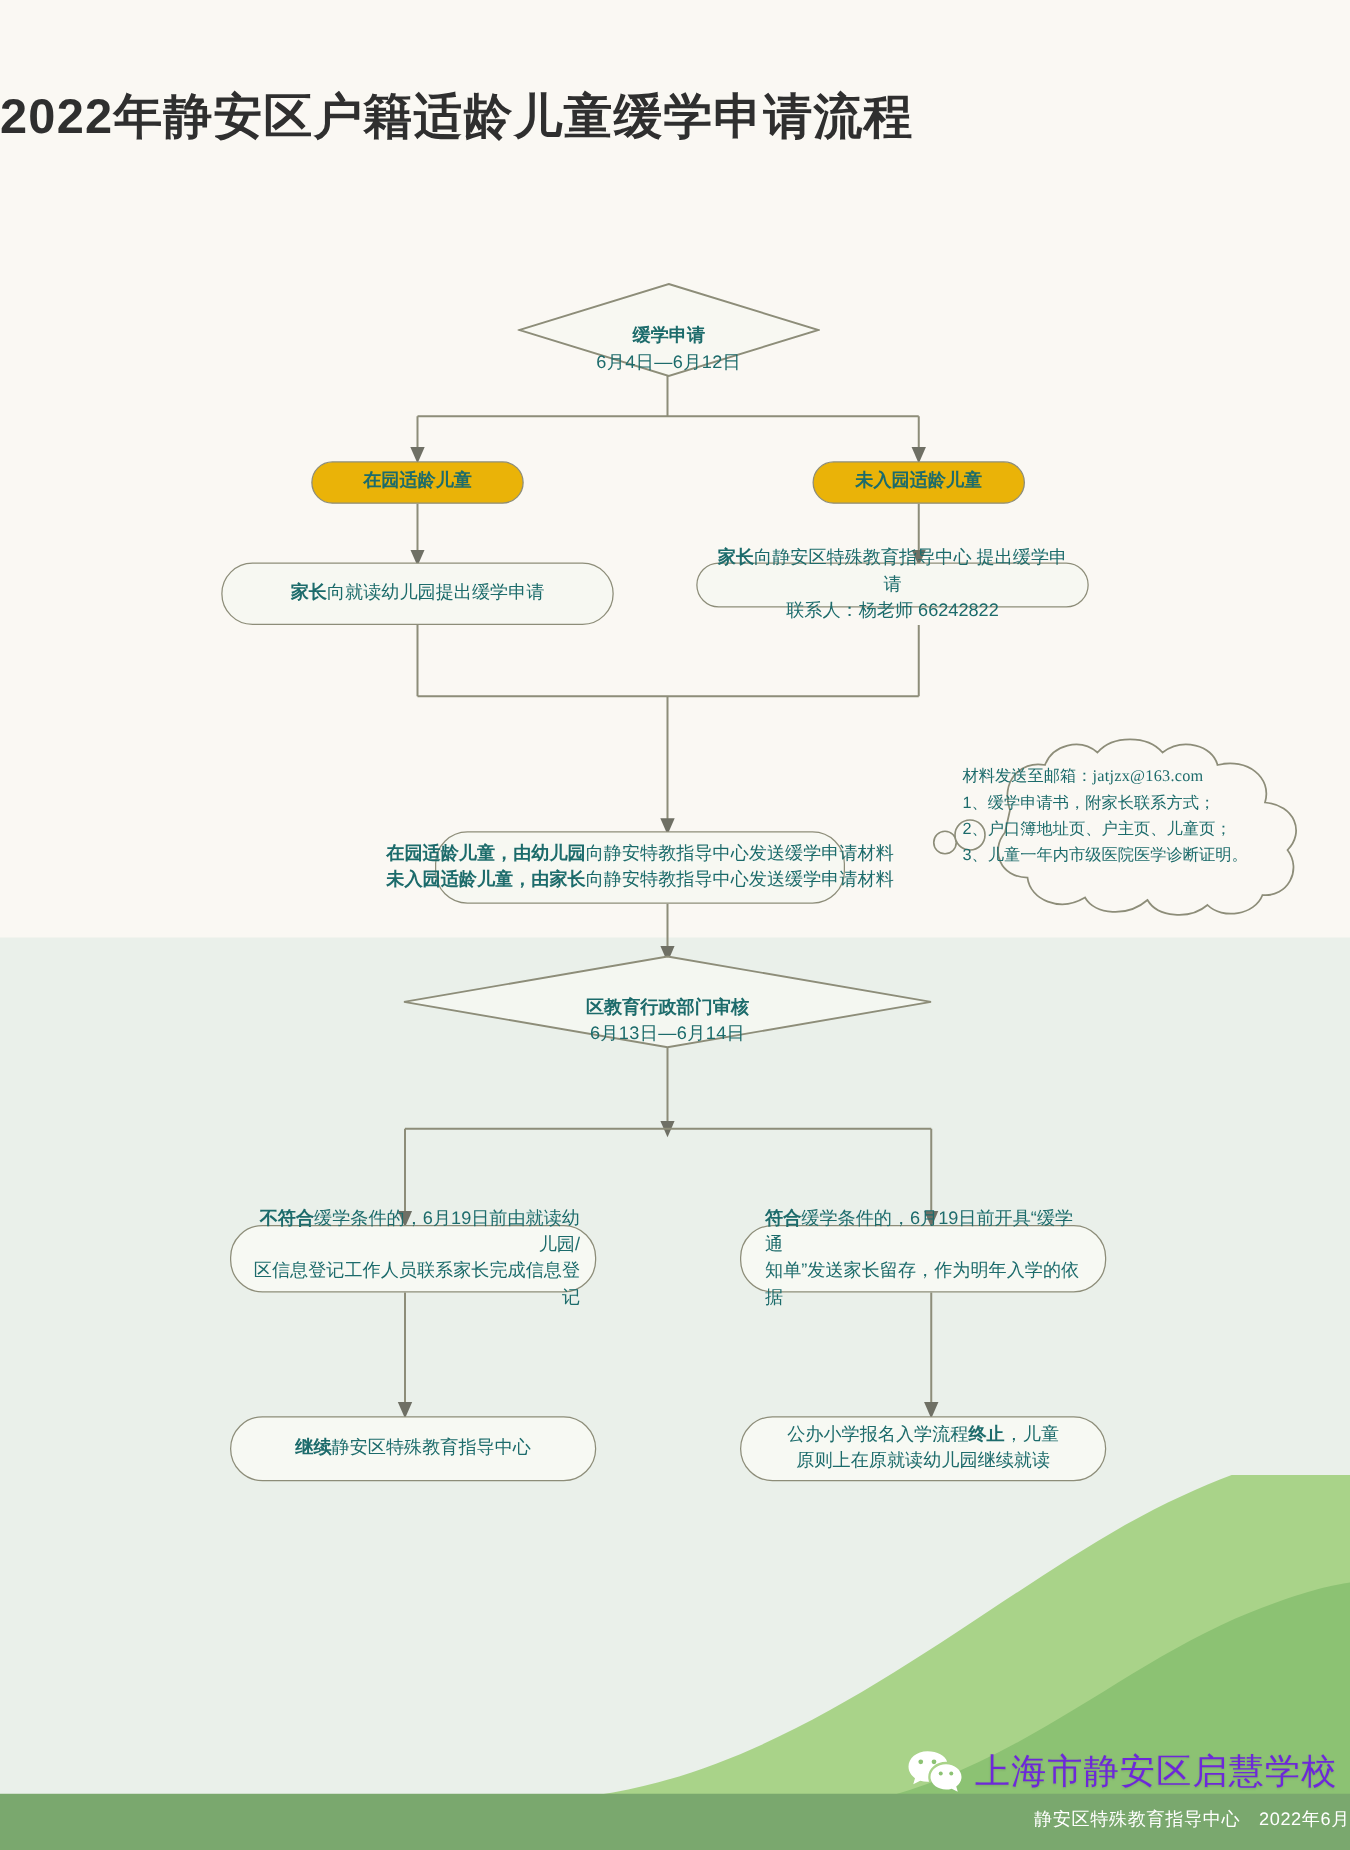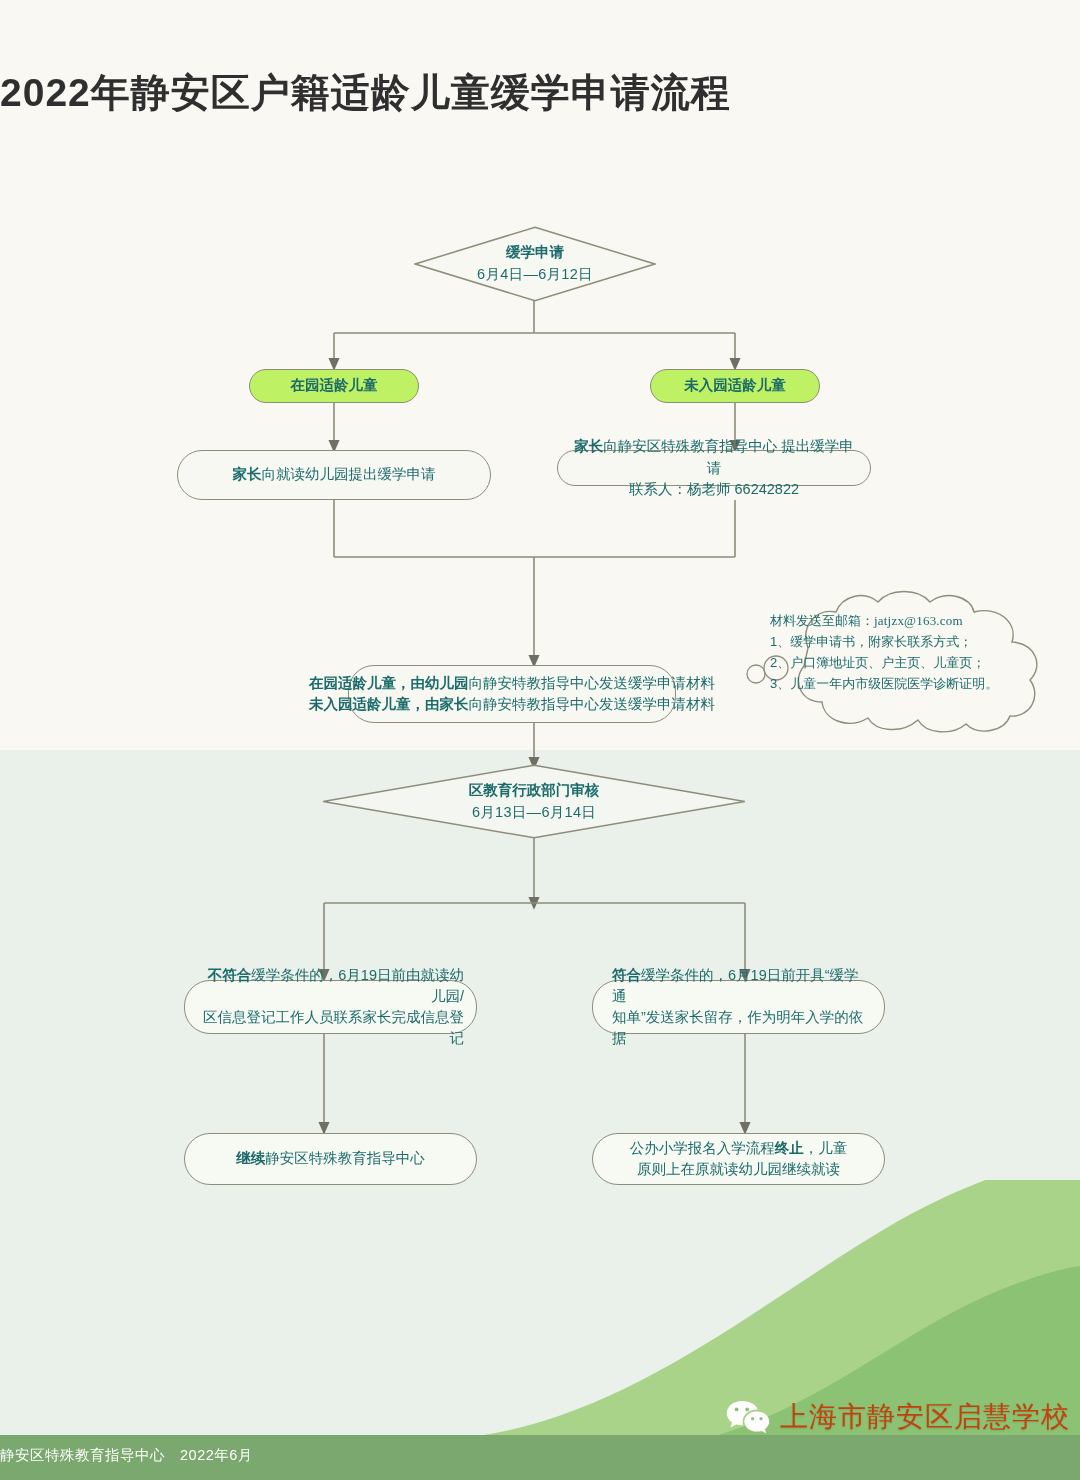--- a/index.html
+++ b/index.html
@@ -27,63 +27,63 @@
   
   .connectors{position:absolute;left:0;top:0;width:1080px;height:1480px;}
 
   
   .node{
     position:absolute;box-sizing:border-box;
     display:flex;align-items:center;justify-content:center;
     text-align:center;color:#1c6b6b;line-height:1.45;
   }
   .pill{
-    border:1.4px solid #8d8d79;border-radius:999px;background:#bef264;
+    border:1.4px solid #8d8d79;border-radius:999px;background:#eab308;
     font-size:14.5px;font-weight:bold;
   }
   .rbox{
     border:1.4px solid #8d8d79;border-radius:26px;background:#f7f8f2;
     font-size:14.5px;
   }
   .rbox.lower{background:#f7f9f3;}
   .node b{font-weight:bold;}
   .node .tt{padding:0 14px;}
 
   
   .diamond-wrap{position:absolute;}
   .diamond-wrap svg{position:absolute;left:0;top:0;}
   .diamond-label{
     position:absolute;left:0;top:0;width:100%;height:100%;
-    display:flex;flex-direction:column;align-items:center;justify-content:center;
+    display:flex;flex-direction:column;align-items:center;justify-content:flex-end;
     color:#1c6b6b;font-size:14.5px;line-height:1.5;
   }
   .diamond-label .l1{font-weight:bold;}
   .diamond-label .l2{font-weight:normal;letter-spacing:.3px;}
 
   
   .cloud{position:absolute;left:742px;top:586px;width:320px;height:150px;}
   .cloud svg{position:absolute;left:0;top:0;}
   .cloud-text{
     position:absolute;left:28px;top:24px;width:262px;
     color:#1c6b6b;font-size:13px;line-height:1.62;
   }
   .cloud-text .ln{white-space:nowrap;}
   .cloud-text .mail{font-family:"Liberation Serif","DejaVu Serif",serif;letter-spacing:.2px;}
 
   
   .footer-text{
-    position:absolute;left:0;top:1446px;width:1080px;text-align:left;
+    position:absolute;left:0;top:1446px;width:1080px;text-align:right;
     color:#ffffff;font-size:14.5px;letter-spacing:.5px;white-space:nowrap;
   }
   .wechat{
     position:absolute;left:726px;top:1398px;
     display:flex;align-items:center;gap:10px;
   }
   .wechat .wlabel{
-    color:#c2410c;font-size:28px;letter-spacing:1px;white-space:nowrap;
+    color:#6d28d9;font-size:28px;letter-spacing:1px;white-space:nowrap;
     text-shadow:0 1px 2px rgba(0,0,0,.12);
   }
 </style>
 </head>
 <body>
 
 <div id="page">
 
   <div class="bg-top"></div>
   <div class="bg-bottom"></div>

